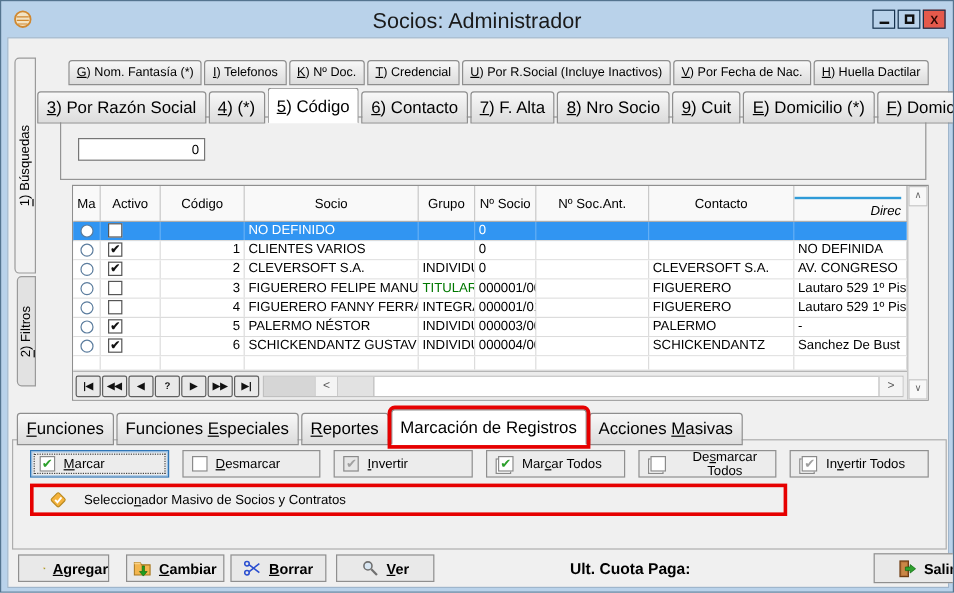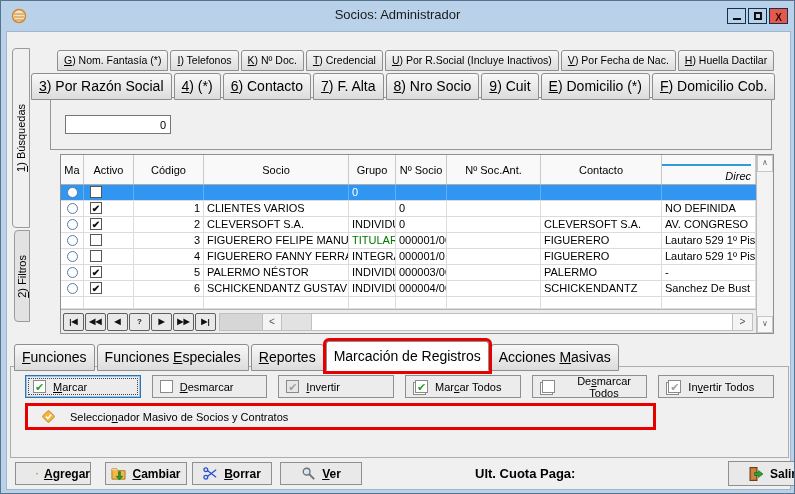--- a/index.html
+++ b/index.html
@@ -1,21 +1,21 @@
 <!DOCTYPE html>
 <html><head>
 <meta charset="utf-8">
 <style>
   * { box-sizing:border-box; margin:0; padding:0; }
   html,body { width:795px; height:494px; font-family:"Liberation Sans", sans-serif; }
   .window { position:relative; width:795px; height:494px; background:#b9d2ea; border:1px solid #54748f; overflow:hidden; }
 
   
   .titlebar { position:absolute; left:0; top:0; right:0; height:30px; }
-  .title { position:absolute; left:0; right:0; top:6px; text-align:center; font-size:13px; color:#1a1a1a; }
+  .title { position:absolute; left:0; right:0; top:6px; text-align:center; font-size:18px; color:#1a1a1a; }
   .app-icon { position:absolute; left:10px; top:7px; width:16px; height:16px; }
   .win-controls { position:absolute; right:6px; top:7px; display:flex; gap:2px; }
   .win-btn { width:19px; height:16px; border:1px solid #15314d; background:#b9d2ea; display:flex; align-items:center; justify-content:center; cursor:default; }
   .g-min { display:inline-block; width:8px; border-bottom:2px solid #101010; margin-top:5px; }
   .g-max { display:inline-block; width:8px; height:8px; border:2px solid #101010; }
   .win-btn.close { background:#e4594b; }
   .g-close::after { content:"X"; font-weight:bold; font-size:10px; color:#2d0703; }
 
   
   .client { position:absolute; left:5px; top:30px; width:785px; height:459px; background:#f0f0f0; border:1px solid #9fb6cc; }
@@ -177,20 +177,21 @@
         <div class="tab" data-name="tab-telefonos"><span data-name="search-tab-label"><u>I</u>) Telefonos</span></div>
         <div class="tab" data-name="tab-nro-doc"><span data-name="search-tab-label"><u>K</u>) Nº Doc.</span></div>
         <div class="tab" data-name="tab-credencial"><span data-name="search-tab-label"><u>T</u>) Credencial</span></div>
         <div class="tab" data-name="tab-por-rsocial-inactivos"><span data-name="search-tab-label"><u>U</u>) Por R.Social (Incluye Inactivos)</span></div>
         <div class="tab" data-name="tab-por-fecha-nac"><span data-name="search-tab-label"><u>V</u>) Por Fecha de Nac.</span></div>
         <div class="tab" data-name="tab-huella-dactilar"><span data-name="search-tab-label"><u>H</u>) Huella Dactilar</span></div>
     </div>
     <div class="tabs-row tabs-row2" data-name="search-tabs-row-2">
       <div class="tab" data-name="tab-por-razon-social"><span data-name="search-tab-label"><u>3</u>) Por Razón Social</span></div>
         <div class="tab" data-name="tab-asterisco"><span data-name="search-tab-label"><u>4</u>) (*)</span></div>
+        <div class="tab active" data-name="tab-codigo"><span data-name="search-tab-label"><u>5</u>) Código</span></div>
         <div class="tab" data-name="tab-contacto"><span data-name="search-tab-label"><u>6</u>) Contacto</span></div>
         <div class="tab" data-name="tab-f-alta"><span data-name="search-tab-label"><u>7</u>) F. Alta</span></div>
         <div class="tab" data-name="tab-nro-socio"><span data-name="search-tab-label"><u>8</u>) Nro Socio</span></div>
         <div class="tab" data-name="tab-cuit"><span data-name="search-tab-label"><u>9</u>) Cuit</span></div>
         <div class="tab" data-name="tab-domicilio"><span data-name="search-tab-label"><u>E</u>) Domicilio (*)</span></div>
         <div class="tab" data-name="tab-domicilio-cob"><span data-name="search-tab-label"><u>F</u>) Domicilio Cob.</span></div>
     </div>
 
     
     <div class="search-panel" data-name="search-panel">
@@ -232,20 +233,21 @@
         </div>
         <div class="grid-rows" data-name="grid-rows">
           <div class="grid-row grid-cols selected" data-name="table-row">
               <div class="cell">
                 <span class="radio" data-name="row-marker-radio"></span>
               </div>
               <div class="cell">
                 <span class="cb" data-name="activo-checkbox"></span>
               </div>
               <div class="cell cl-codigo" data-name="cell-codigo"></div>
+              <div class="cell cl-socio" data-name="cell-socio">NO DEFINIDO</div>
               <div class="cell cl-grupo" data-name="cell-grupo"></div>
               <div class="cell" data-name="cell-nro-socio">0</div>
               <div class="cell" data-name="cell-nro-soc-ant"></div>
               <div class="cell" data-name="cell-contacto"></div>
               <div class="cell" data-name="cell-direccion"></div>
             </div>
             <div class="grid-row grid-cols" data-name="table-row">
               <div class="cell">
                 <span class="radio" data-name="row-marker-radio"></span>
               </div>

